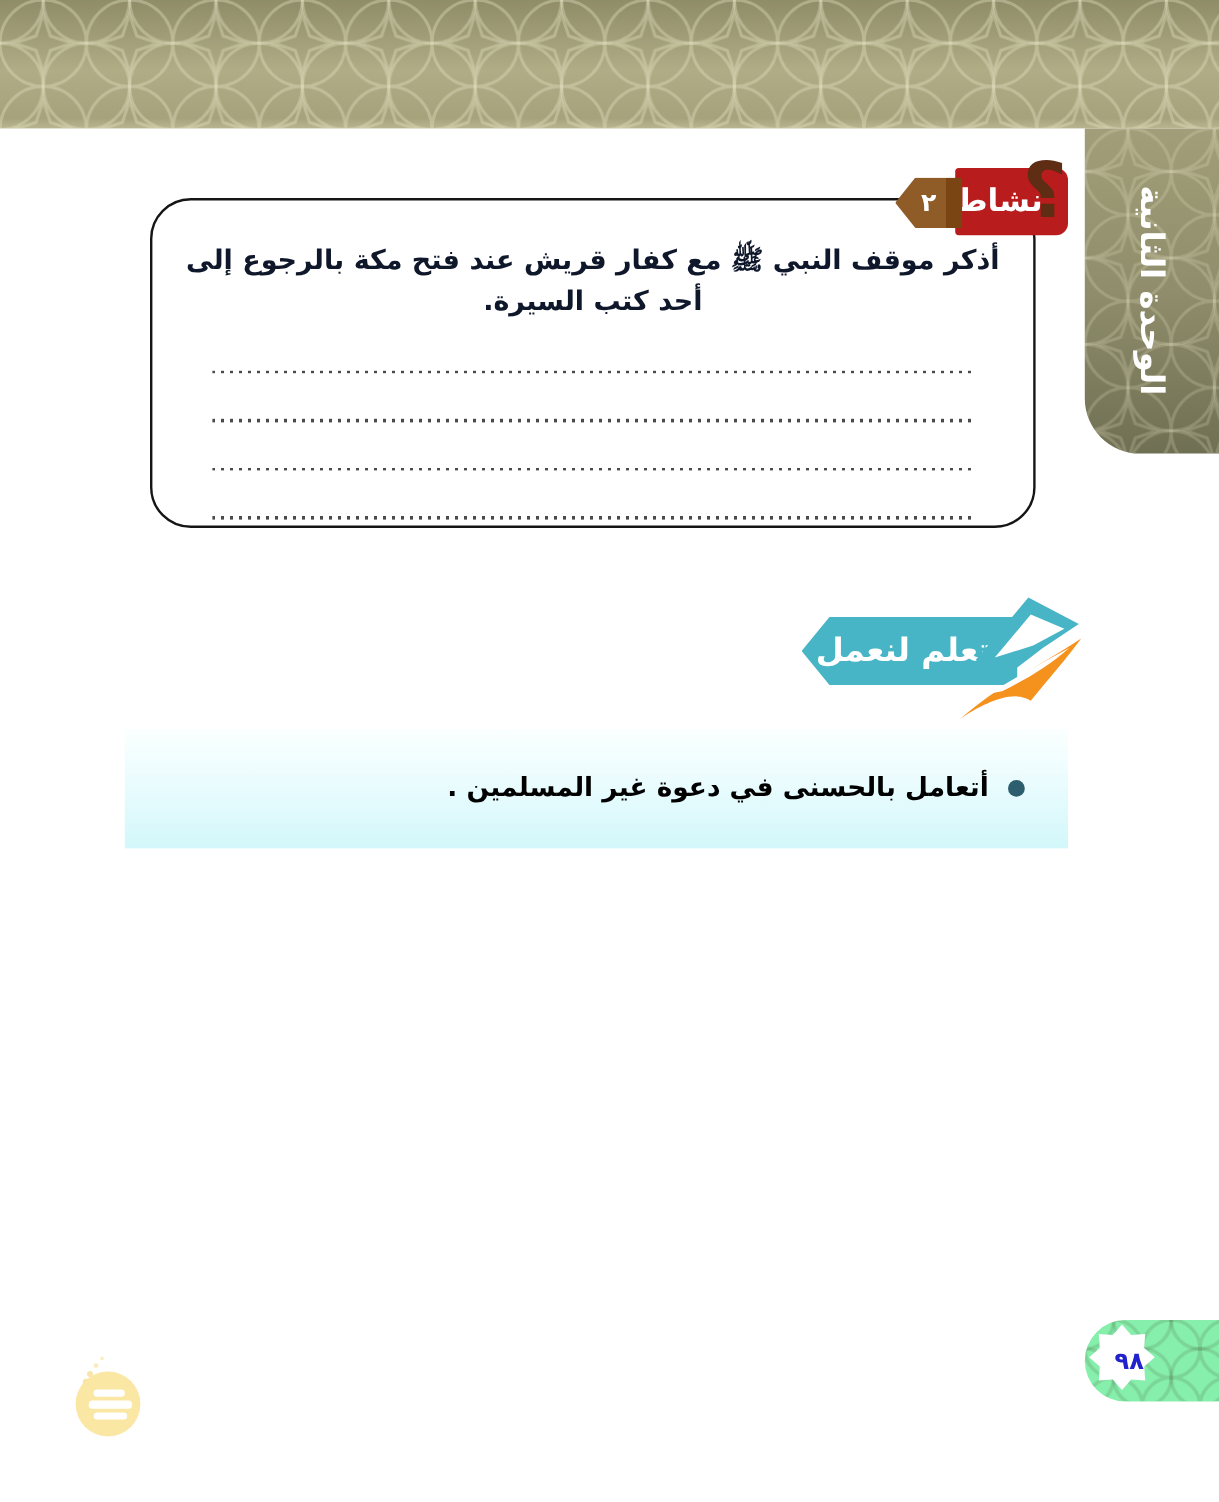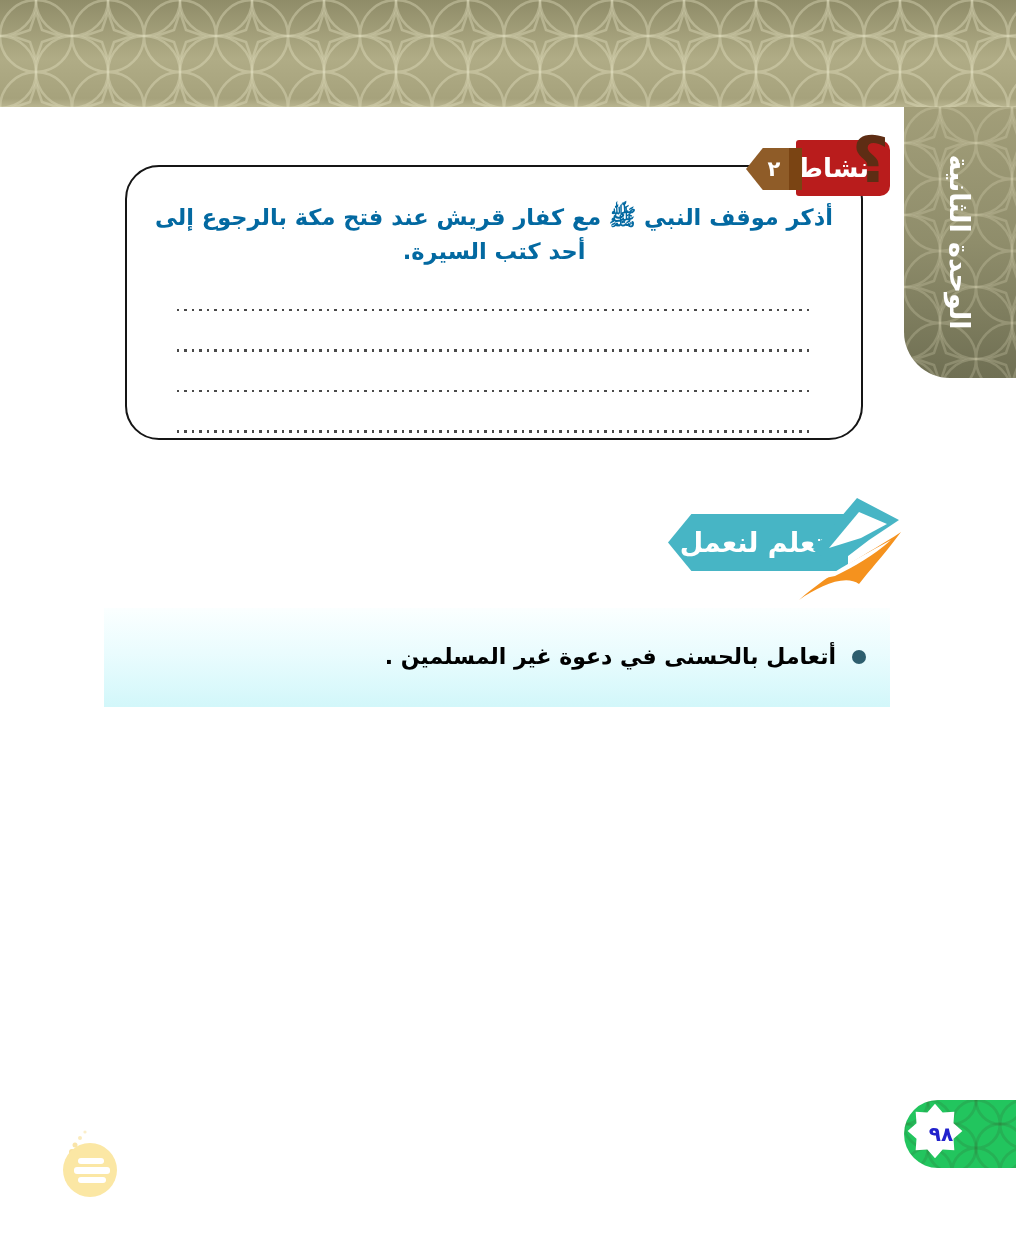--- a/index.html
+++ b/index.html
@@ -46,21 +46,21 @@
     position:absolute; left:852px; top:128px; z-index:5;
     font-size:64px; font-weight:bold; color:#5e2d14; line-height:1;
   }
   
   .activity-box {
     position:absolute; left:125px; top:165px; width:738px; height:275px;
     border:2.5px solid #151515; border-radius:34px; background:#fff; z-index:2;
     padding:34px 28px 0 28px;
   }
   .activity-question {
-    direction:rtl; text-align:center; color:#0369a1;
+    direction:rtl; text-align:center; color:#0f172a;
     font-weight:bold; font-size:22.5px; line-height:1.5;
   }
   .answer-line {
     height:2.5px; margin:0 22px;
     background-image:repeating-linear-gradient(to right,#4a4a4a 0 2.5px,transparent 2.5px 7.5px);
   }
   .answer-line.l1 { margin-top:40px; }
   .answer-line.l2, .answer-line.l3, .answer-line.l4 { margin-top:38px; }
   
   .learn-banner {
@@ -69,32 +69,32 @@
     clip-path:polygon(0 50%, 13% 0, 100% 0, 100% 100%, 13% 100%);
     display:flex; align-items:center; justify-content:center;
     color:#fff; font-weight:bold; font-size:27px; direction:rtl; z-index:2;
   }
   .learn-swoosh { position:absolute; left:795px; top:486px; z-index:3; }
   
   .learn-box {
     position:absolute; left:104px; top:608px; width:786px; height:99px;
     background:linear-gradient(180deg,#fbffff 0%,#eafcfe 45%,#d2f7fa 100%);
     display:flex; flex-direction:column; justify-content:space-around;
-    padding:10px 24px 12px 20px; direction:rtl;
+    padding:10px 36px 12px 20px; direction:rtl;
   }
   .learn-item { display:flex; align-items:center; direction:rtl; }
   .learn-bullet {
     width:14px; height:14px; border-radius:50%; background:#2d5e6e;
     margin-left:16px; flex:0 0 auto;
   }
   .learn-text { color:#000; font-weight:bold; font-size:22px; direction:rtl; }
   
   .pagenum-tab {
     position:absolute; right:0; top:1100px; width:112px; height:68px;
-    background:#22c55e; border-radius:34px 0 0 34px; overflow:hidden;
+    background:#86efac; border-radius:34px 0 0 34px; overflow:hidden;
   }
   .pagenum-star { position:absolute; left:6px; top:3px; z-index:2; }
   .pagenum-text {
     position:absolute; left:6px; top:3px; width:62px; height:62px; z-index:3;
     display:flex; align-items:center; justify-content:center;
     color:#2222cc; font-weight:bold; font-size:20px;
   }
   
   .footer-logo { position:absolute; left:50px; top:1122px; }
 </style>

